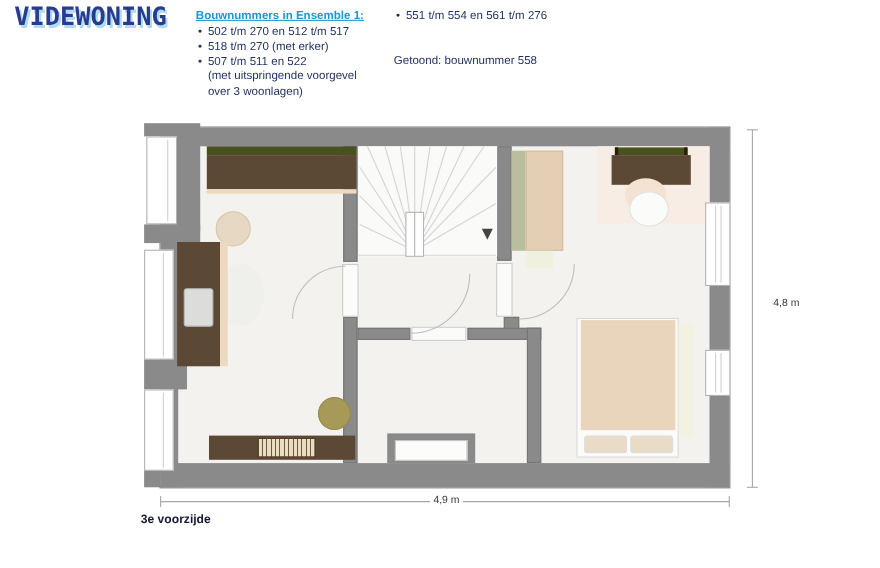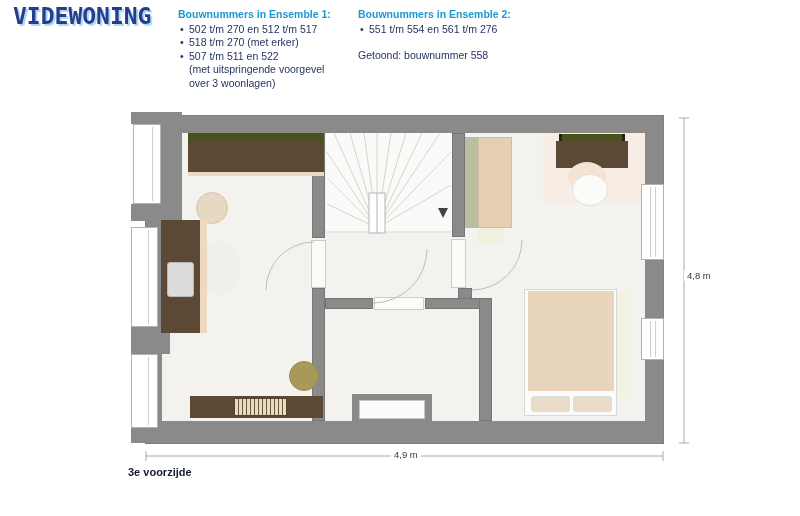--- a/index.html
+++ b/index.html
@@ -15,24 +15,24 @@
   .logo{
     left:13px;top:3px;
     font-family:"DejaVu Sans Mono", monospace;
     font-weight:bold;font-size:23px;letter-spacing:0px;
     color:#2a3a8e;
     text-shadow:2px 2px 0 #a9ddf2;
   }
   .ens-block{top:8px;width:180px;font-size:10.5px;line-height:13.5px;}
   .ens1{left:178px;}
   .ens2{left:358px;width:205px;}
-  .ens-title{color:#1b97d1;font-weight:bold;margin-bottom:1px;}
+  .ens-title{color:#1b97d1;font-weight:bold;margin-bottom:1px;text-decoration:underline;}
   .bullets div{position:relative;padding-left:11px;white-space:pre-line;color:#1f2f5e;font-weight:500;}
   .bullets div::before{content:"\2022";position:absolute;left:2px;top:0;}
-  .shown-line{margin-top:13px;color:#1f2f5e;}
+  .shown-line{margin-top:27px;color:#1f2f5e;}
 
   
   .floor{left:146px;top:116px;width:517px;height:327px;background:#f3f2ef;outline:1px solid #7e7e7e;}
   .wall{background:#8a8a8a;}
   .iwall{background:#8a8a8a;border:1px solid #767676;box-sizing:border-box;}
   .win{background:#ffffff;border:1px solid #b2b2b2;box-sizing:border-box;}
   .win .mull{position:absolute;top:2px;bottom:2px;width:1px;background:#cfcfcf;}
   .doorgap{background:#fbfbfa;border:1px solid #cccccc;box-sizing:border-box;}
 
   
@@ -59,21 +59,20 @@
   <div class="bullets">
     <div>502 t/m 270 en 512 t/m 517</div>
     <div>518 t/m 270 (met erker)</div>
     <div>507 t/m 511 en 522
 (met uitspringende voorgevel
 over 3 woonlagen)</div>
   </div>
 </div>
 
 <div class="abs ens-block ens2">
-  <div class="ens-title">Bouwnummers in Ensemble 2:</div>
   <div class="bullets">
     <div>551 t/m 554 en 561 t/m 276</div>
   </div>
   <div class="shown-line">Getoond: bouwnummer 558</div>
 </div>
 
 <div class="abs floor"></div>
 
 <div class="abs wall" style="left:146px;top:116px;width:517px;height:17px;"></div>
 <div class="abs wall" style="left:146px;top:421px;width:517px;height:22px;"></div>
@@ -178,16 +177,16 @@
   <g stroke="#a8a8a8" stroke-width="1">
     <line x1="684" y1="118" x2="684" y2="443"></line>
     <line x1="679" y1="118" x2="689" y2="118"></line>
     <line x1="679" y1="443" x2="689" y2="443"></line>
     <line x1="146" y1="456" x2="663" y2="456"></line>
     <line x1="146" y1="451" x2="146" y2="461"></line>
     <line x1="663" y1="451" x2="663" y2="461"></line>
   </g>
 </svg>
 
-<div class="abs label-chip" style="left:684px;top:270px;">4,8 m</div>
+<div class="abs label-chip" style="left:700px;top:270px;">4,8 m</div>
 <div class="abs label-chip" style="left:391px;top:449px;">4,9 m</div>
 
 <div class="abs floor-label">3e voorzijde</div>
 
 </body></html>

